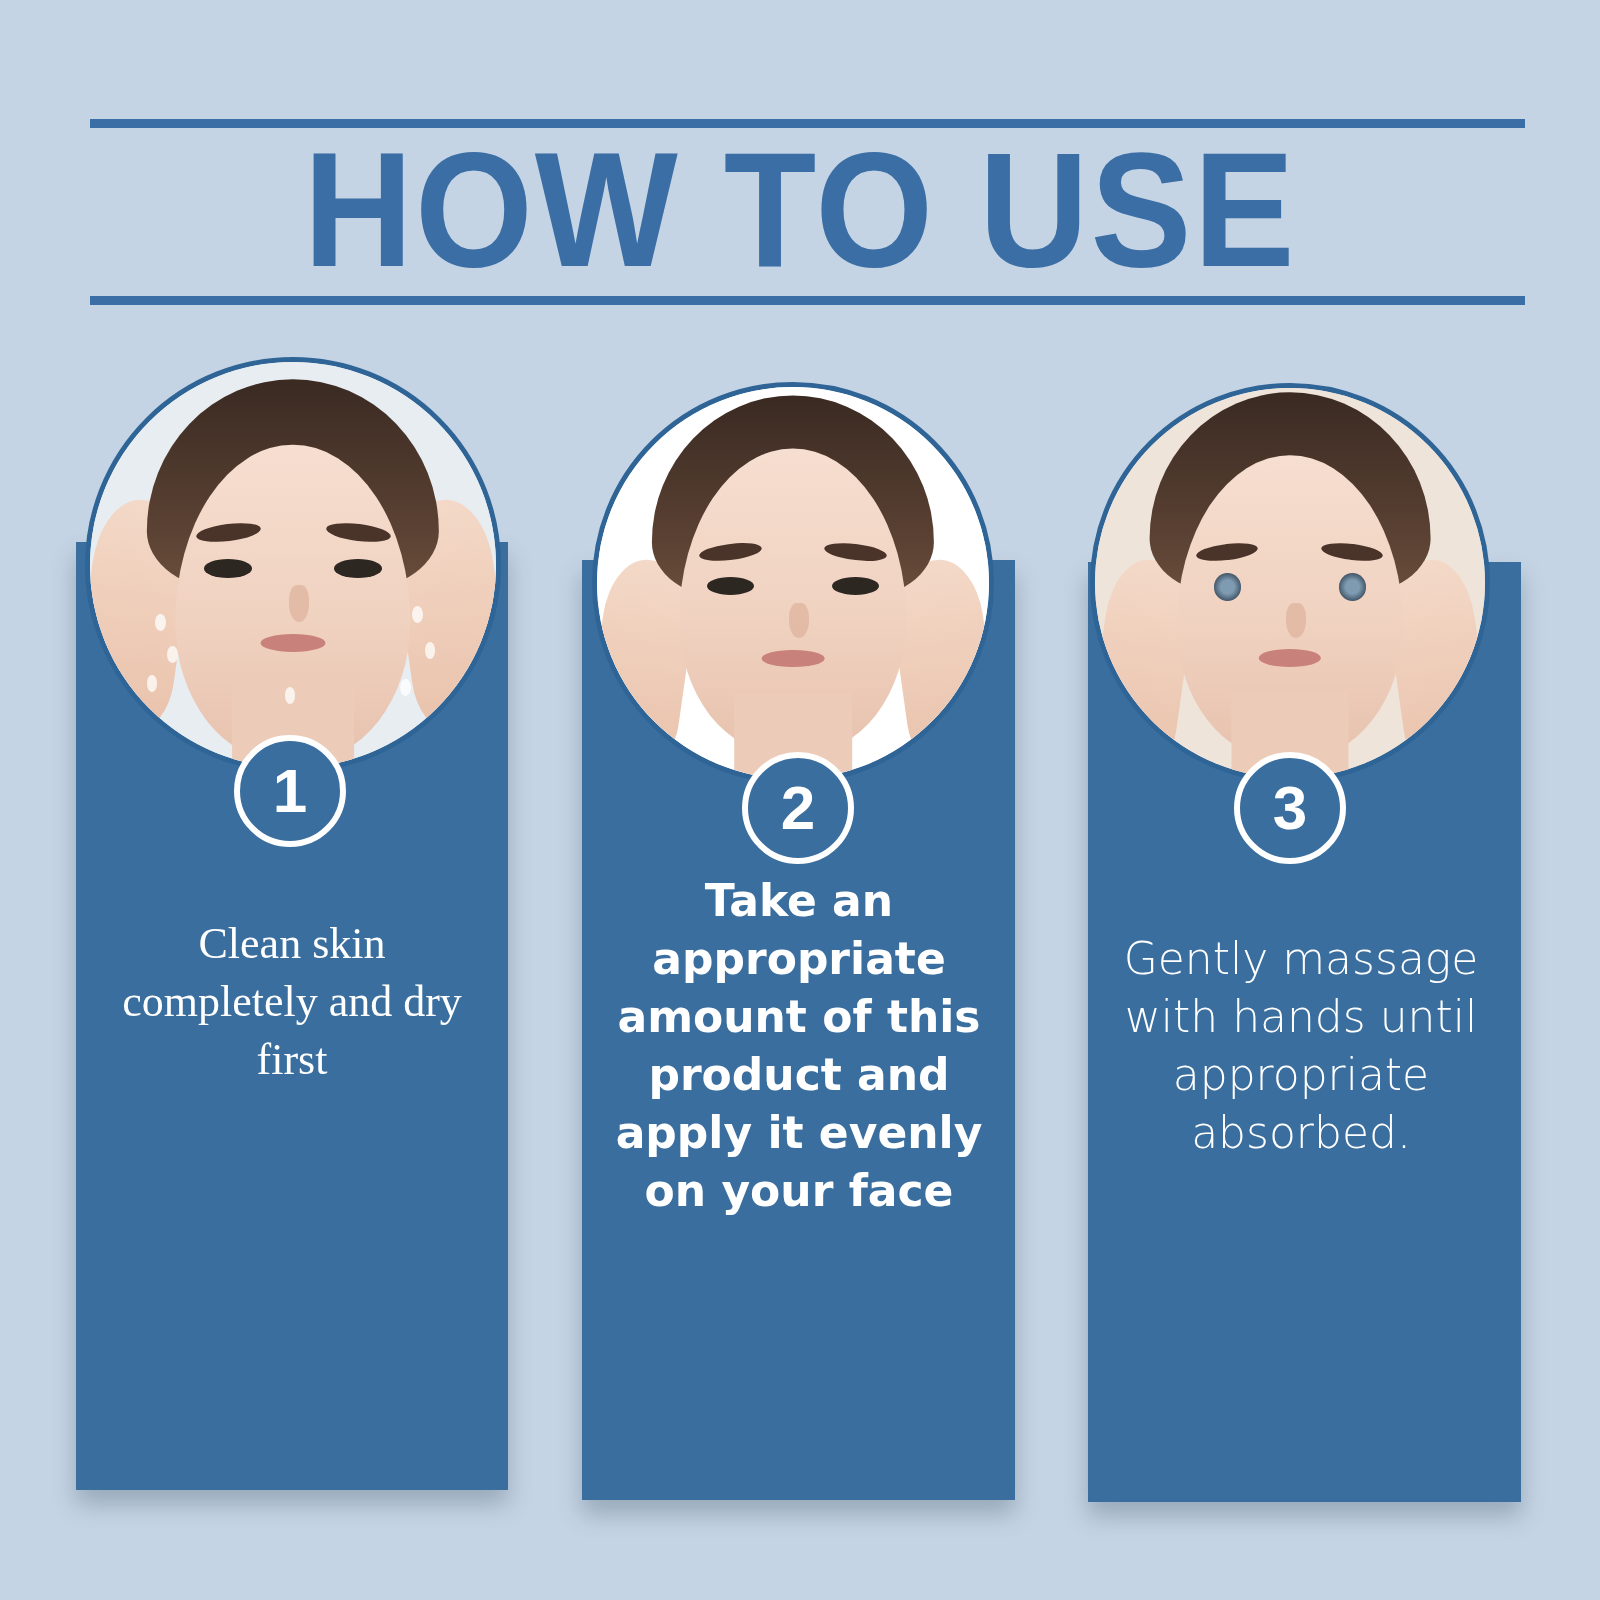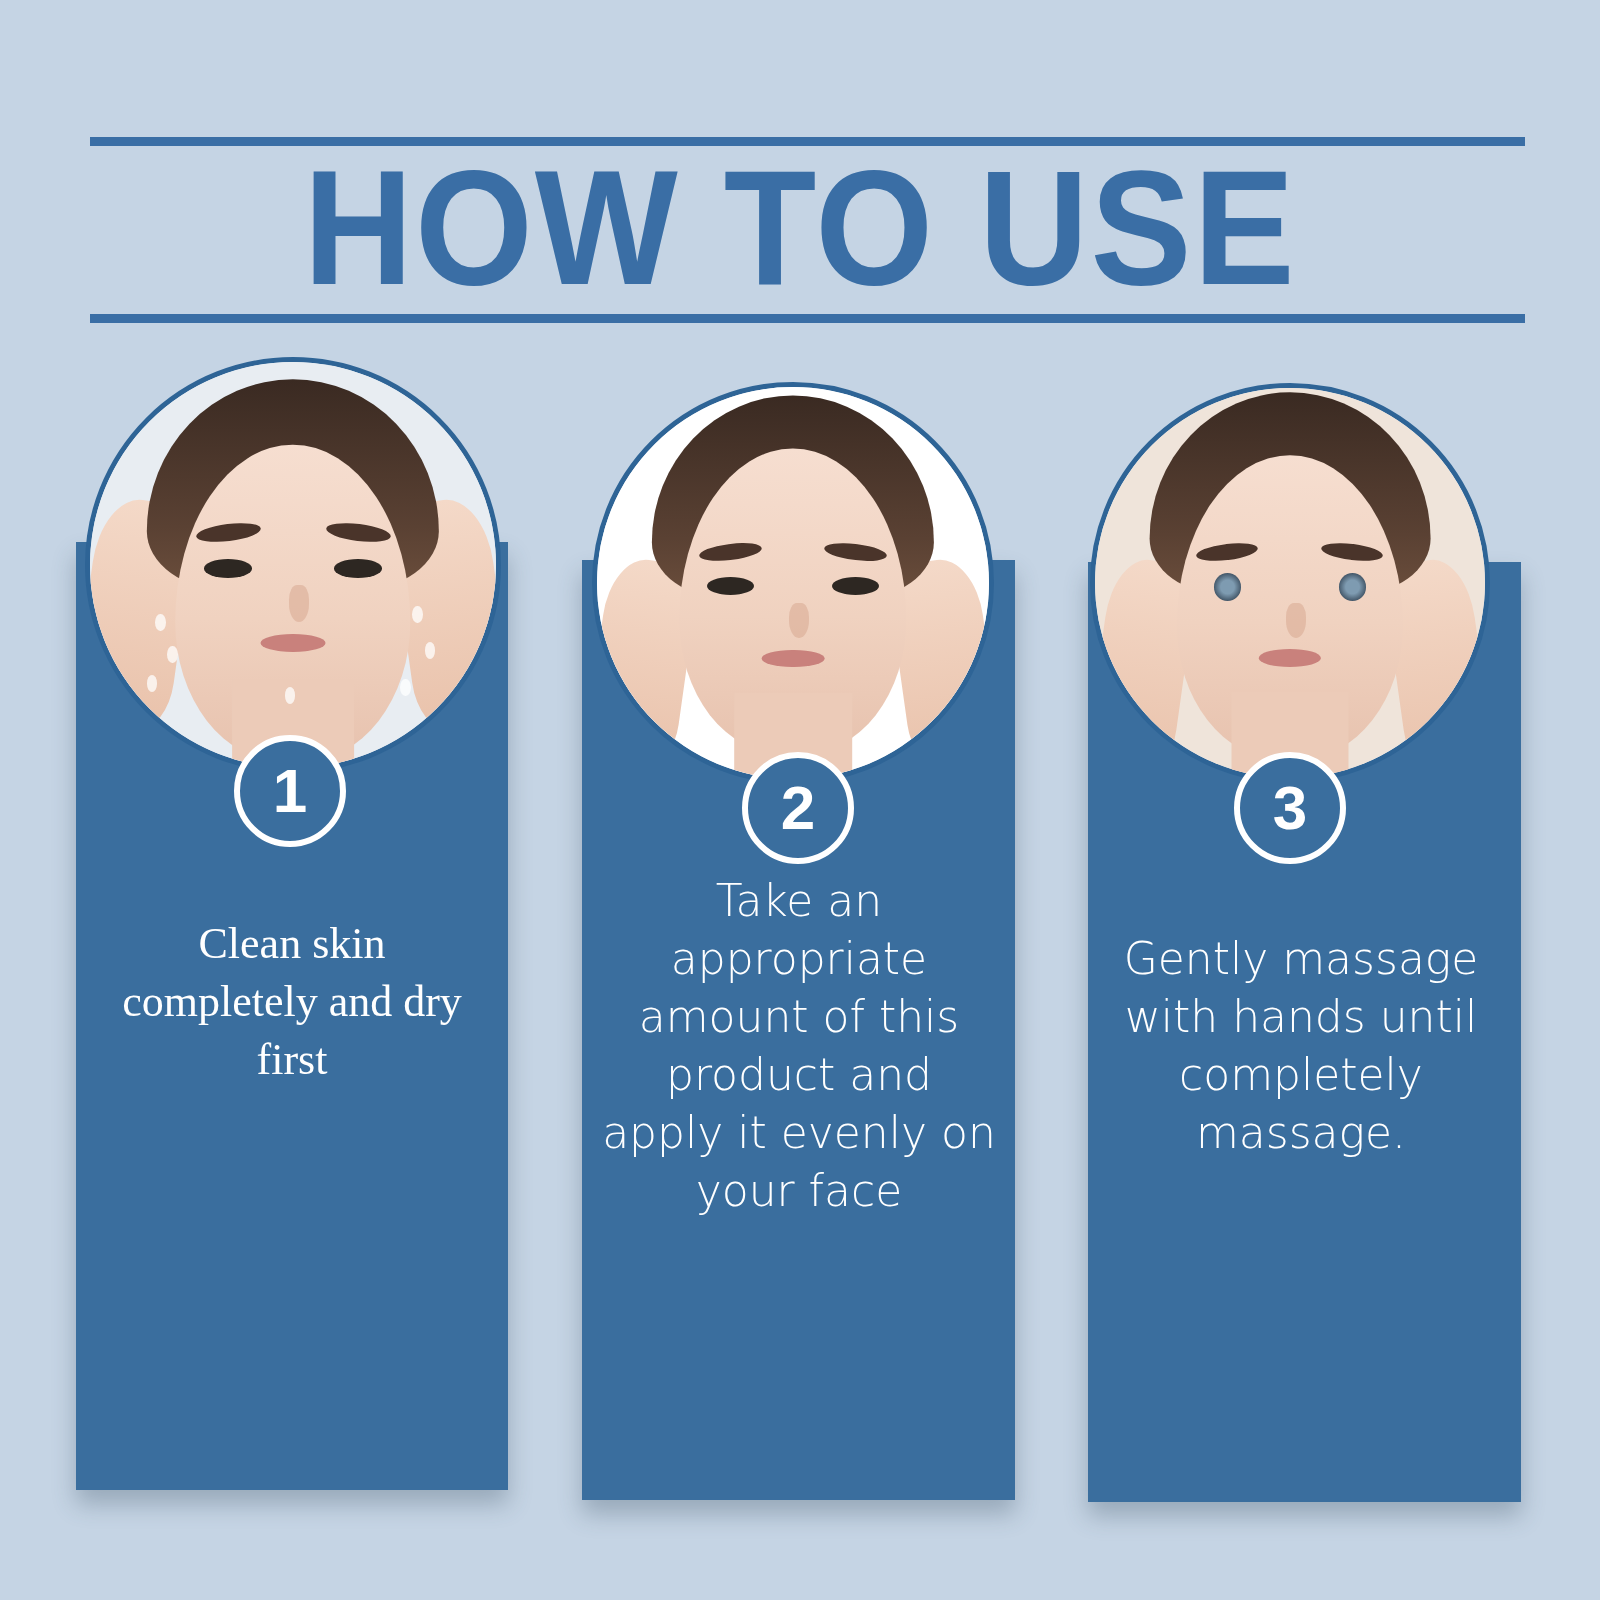--- a/index.html
+++ b/index.html
@@ -6,21 +6,21 @@
   body{
     width:1600px;height:1600px;
     background:#c5d4e4;
     font-family:"Liberation Sans","DejaVu Sans",sans-serif;
     overflow:hidden;
     position:relative;
   }
 
   
   #header{
-    position:absolute;left:0;top:0;width:1600px;height:330px;margin-top:18px;
+    position:absolute;left:0;top:0;width:1600px;height:330px;
   }
   .rule{
     position:absolute;left:90px;width:1435px;height:9px;
     background:#3a6ea5;
   }
   #rule-top{top:119px;}
   #rule-bottom{top:296px;}
   #page-title{
     position:absolute;left:0;top:128px;width:1600px;
     text-align:center;
@@ -211,21 +211,21 @@
         <div class="nose"></div>
         <div class="mouth"></div>
         <div class="neck"></div>
       </div>
     </div>
 
     <div class="badge" style="left:742px;top:752px;width:112px;height:112px;">
       <span>2</span>
     </div>
 
-    <div class="caption" style="left:600px;top:872px;width:398px;">Take an appropriate amount of this product and apply it evenly on your face</div>
+    <div class="caption" style="left:600px;top:872px;width:398px;font-weight:bold;">Take an appropriate amount of this product and apply it evenly on your face</div>
   </div>
 
   <div class="step">
     <div class="card" style="left:1088px;top:562px;width:433px;height:940px;"></div>
 
     <div class="photo-wrap" style="left:1090px;top:383px;width:400px;height:400px;">
       <div class="scene">
         <div class="bg-c"></div>
         <div class="hand l" style="bottom:2%;left:1%;height:54%;width:22%;"></div>
         <div class="hand r" style="bottom:2%;right:1%;height:54%;width:22%;"></div>
@@ -238,16 +238,16 @@
         <div class="nose"></div>
         <div class="mouth"></div>
         <div class="neck"></div>
       </div>
     </div>
 
     <div class="badge" style="left:1234px;top:752px;width:112px;height:112px;">
       <span>3</span>
     </div>
 
-    <div class="caption" style="left:1096px;top:930px;width:410px;">Gently massage with hands until completely massage.</div>
+    <div class="caption" style="left:1096px;top:930px;width:410px;">Gently massage with hands until appropriate absorbed.</div>
   </div>
 
 </div>
 
 </body></html>

